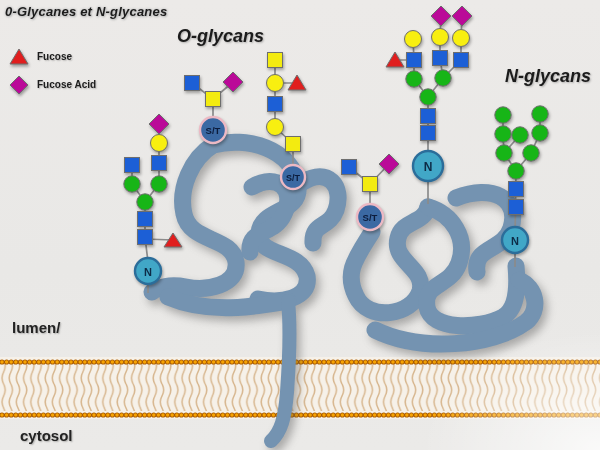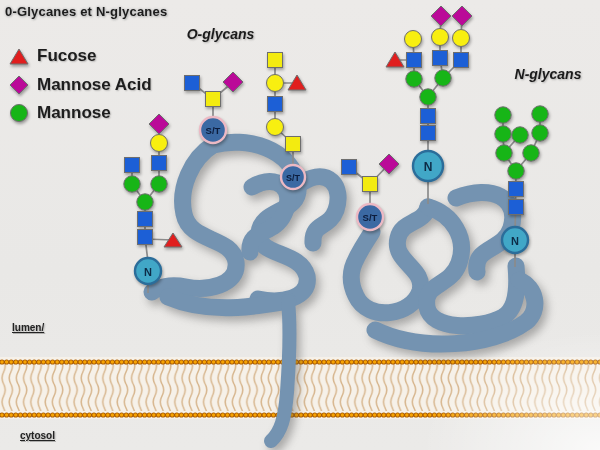--- a/index.html
+++ b/index.html
@@ -6,34 +6,35 @@
   #stage{
     position:relative;width:600px;height:450px;overflow:hidden;
     background:linear-gradient(180deg,#eceae8 0%,#e9e8e6 60%,#ebeae8 100%);
     font-family:"Liberation Sans", sans-serif;
   }
   .abs{position:absolute;}
   #title{
     left:5px;top:4px;font-size:13px;font-weight:bold;color:#1c1c1c;
     letter-spacing:.2px;
     text-shadow:0 0 2px #c9c9c9,0 0 3px #c2c2c2,1px 1px 2px #b8b8b8;
+    font-style:italic;
   }
   .section-label{
-    font-size:14px;font-weight:bold;font-style:italic;color:#1b1b1b;
+    font-size:18px;font-weight:bold;font-style:italic;color:#1b1b1b;
     text-shadow:1px 1px 2px rgba(0,0,0,.25);text-align:center;
   }
   #o-label{left:158px;top:26px;width:125px;}
   #n-label{left:498px;top:66px;width:100px;}
   #legend{left:8px;top:46px;}
   .legend-row{display:flex;align-items:center;height:20px;margin-bottom:8.5px;}
   .legend-icon{width:22px;height:20px;flex:0 0 22px;filter:drop-shadow(1.5px 2px 1.5px rgba(0,0,0,.35));}
-  .legend-label{font-size:17px;font-weight:bold;color:#1d1d1d;margin-left:7px;
+  .legend-label{font-size:10px;font-weight:bold;color:#1d1d1d;margin-left:7px;
     text-shadow:1px 1px 1.5px rgba(0,0,0,.22);}
-  .mem-label{font-size:10px;font-weight:bold;color:#232323;line-height:19px;
-    text-shadow:1px 1px 1.5px rgba(0,0,0,.25);text-decoration:underline;}
+  .mem-label{font-size:15px;font-weight:bold;color:#232323;line-height:19px;
+    text-shadow:1px 1px 1.5px rgba(0,0,0,.25);}
   #lumen-label{left:12px;top:318px;}
   #cytosol-label{left:20px;top:426px;}
   #corner-glow{right:0;bottom:0;width:180px;height:120px;pointer-events:none;
     background:radial-gradient(ellipse at 100% 100%,rgba(255,255,255,.75),rgba(255,255,255,0) 70%);}
   svg{display:block;}
   .protein{filter:drop-shadow(4px 5px 4px rgba(70,70,70,.40));}
   .glycans{filter:drop-shadow(1.5px 2px 1.5px rgba(0,0,0,.32));}
   .anchor-text{font-family:"Liberation Sans",sans-serif;font-weight:bold;}
 </style>
 </head>
@@ -180,27 +181,21 @@
     <div class="legend-row">
       <svg class="legend-icon" viewBox="0 0 22 20">
           <path d="M11,3 L20,18 L2,18 Z" fill="#e01e1e" stroke="#6e6e6e"></path>
         </svg>
       <span class="legend-label">Fucose</span>
     </div>
     <div class="legend-row">
       <svg class="legend-icon" viewBox="0 0 22 20">
           <path d="M11,1 L20,10 L11,19 L2,10 Z" fill="#ba0a98" stroke="#6e6e6e"></path>
         </svg>
-      <span class="legend-label">Mannose Acid</span>
-    </div>
-    <div class="legend-row">
-      <svg class="legend-icon" viewBox="0 0 22 20">
-          <circle cx="11" cy="10" r="8.5" fill="#17b517" stroke="#6e6e6e"></circle>
-        </svg>
-      <span class="legend-label">Mannose</span>
+      <span class="legend-label">Fucose Acid</span>
     </div>
   </div>
 
   <div id="lumen-label" class="abs mem-label">
     <div>lumen/</div>
   </div>
   <div id="cytosol-label" class="abs mem-label">cytosol</div>
 
   <div id="corner-glow" class="abs"></div>
 </div>

